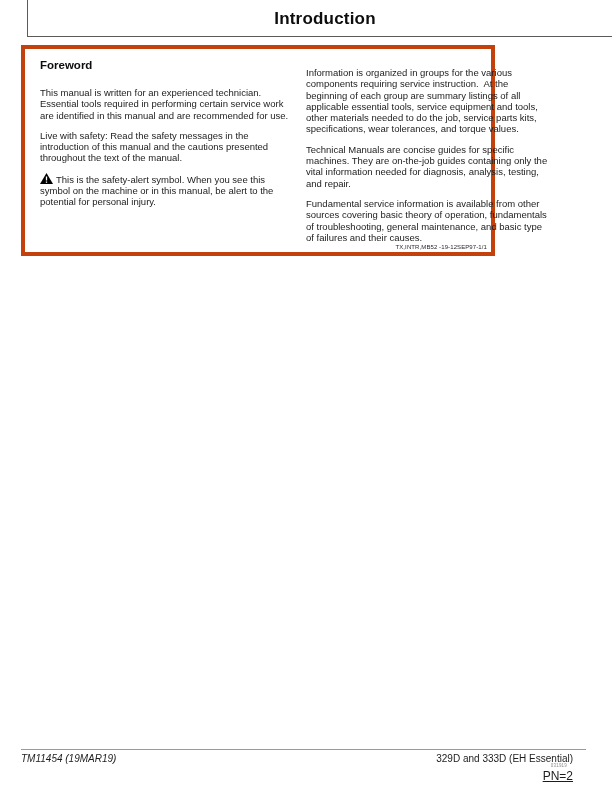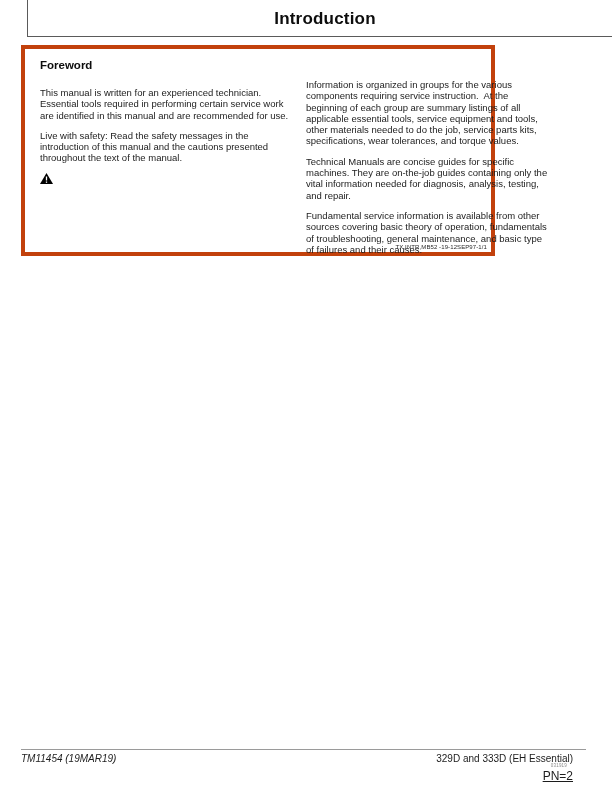--- a/index.html
+++ b/index.html
@@ -30,21 +30,21 @@
   .content-box {
     position:absolute; left:21px; top:45px; width:474px; height:211px;
     border:4px solid #c2410c;
     box-sizing:border-box;
   }
   .columns {
     display:flex;
     padding:10px 10px 0 15px;
   }
   .col-left  { width:266px; flex:none; }
-  .col-right { width:270px; flex:none; margin-top:20px; }
+  .col-right { width:270px; flex:none; margin-top:8px; }
 
   .section-title {
     margin:0 0 6px 0;
     font-size:11.5px; font-weight:bold; color:#0d0d0d;
   }
   .para {
     margin:9px 0 0 0;
     font-size:9.5px; line-height:11.3px;
     white-space:pre;
     color:#1c1c1c;
@@ -106,21 +106,23 @@
 are identified in this manual and are recommended for use.</p>
 
         <p class="para">Live with safety: Read the safety messages in the
 introduction of this manual and the cautions presented
 throughout the text of the manual.</p>
 
         <p class="para"><svg class="alert-icon" viewBox="0 0 26 22" xmlns="http://www.w3.org/2000/svg">
               <polygon points="13,0 26,22 0,22" fill="#000000"></polygon>
               <rect x="11.7" y="7" width="2.6" height="8" fill="#ffffff"></rect>
               <rect x="11.7" y="17" width="2.6" height="2.6" fill="#ffffff"></rect>
-            </svg></p>
+            </svg><span>This is the safety-alert symbol. When you see this
+symbol on the machine or in this manual, be alert to the
+potential for personal injury.</span></p>
 
       </div>
 
       <div class="col-right">
         <p class="para">Information is organized in groups for the various
 components requiring service instruction.  At the
 beginning of each group are summary listings of all
 applicable essential tools, service equipment and tools,
 other materials needed to do the job, service parts kits,
 specifications, wear tolerances, and torque values.</p>

